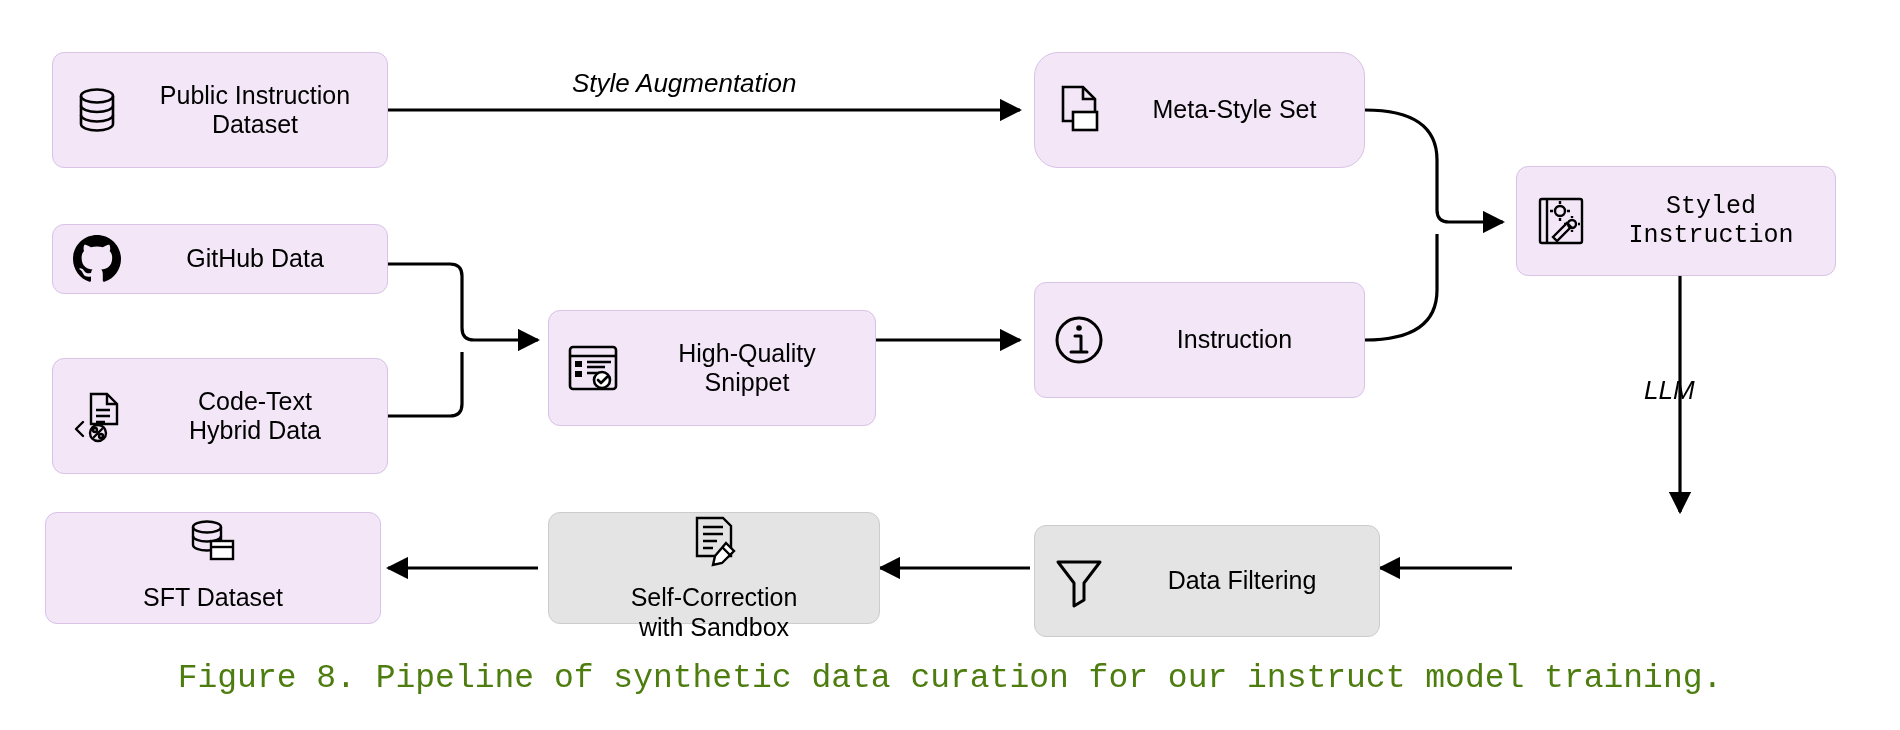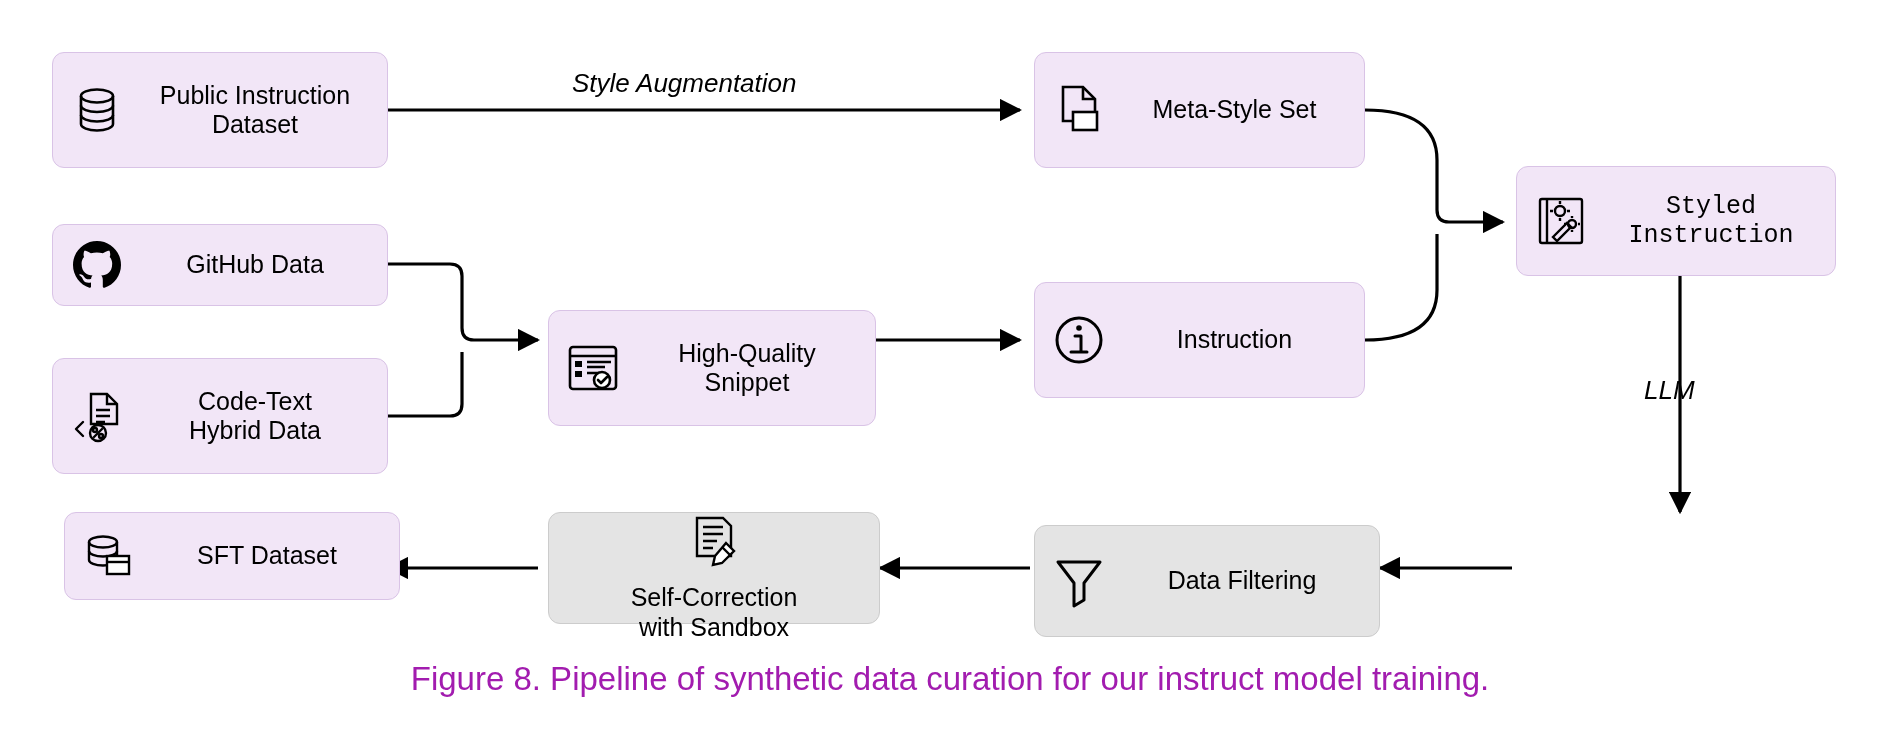--- a/index.html
+++ b/index.html
@@ -68,23 +68,23 @@
     font-style: italic;
     font-size: 26px;
     color: #000000;
     white-space: nowrap;
   }
   .caption {
     position: absolute;
     left: 0;
     width: 1900px;
     text-align: center;
-    font-family: Liberation Sans, sans-serif;
+    font-family: Liberation Mono, monospace;
     font-size: 33px;
-    color: #a21caf;
+    color: #4d7c0f;
   }
 </style>
 </head>
 <body>
 
 <div id="stage">
 
   <svg id="edges" viewBox="0 0 1900 730">
     <defs>
       <marker id="arrow" viewBox="0 0 10 10" refX="9" refY="5" markerWidth="7" markerHeight="7" orient="auto-start-reverse">
@@ -121,21 +121,21 @@
         <ellipse cx="28" cy="14" rx="16" ry="6.5"></ellipse>
         <path d="M12 14 v28 c0 3.6 7.2 6.5 16 6.5 s16-2.9 16-6.5 V14"></path>
         <path d="M12 23.5 c0 3.6 7.2 6.5 16 6.5 s16-2.9 16-6.5"></path>
         <path d="M12 33 c0 3.6 7.2 6.5 16 6.5 s16-2.9 16-6.5"></path>
       </svg>
     </span>
     <span class="label">Public Instruction
 Dataset</span>
   </div>
 
-  <div class="node purple" style="left:52px; top:224px; width:336px; height:82px;">
+  <div class="node purple" style="left:52px; top:224px; width:336px; height:70px;">
     <span class="ico">
       <svg viewBox="0 0 56 56" width="56" height="56">
         <path fill="#000" d="M28 4C14.7 4 4 14.7 4 28c0 10.6 6.9 19.6 16.4 22.8 1.2.2 1.6-.5 1.6-1.2v-4.2c-6.7 1.5-8.1-3.2-8.1-3.2-1.1-2.8-2.7-3.5-2.7-3.5-2.2-1.5.2-1.5.2-1.5 2.4.2 3.7 2.5 3.7 2.5 2.1 3.7 5.6 2.6 7 2 .2-1.6.8-2.6 1.5-3.2-5.4-.6-11-2.7-11-12 0-2.6.9-4.8 2.5-6.5-.3-.6-1.1-3 .2-6.3 0 0 2-.6 6.6 2.5 1.9-.5 4-.8 6-.8s4.1.3 6 .8c4.6-3.1 6.6-2.5 6.6-2.5 1.3 3.3.5 5.7.2 6.3 1.5 1.7 2.5 3.9 2.5 6.5 0 9.3-5.6 11.4-11 12 .9.7 1.6 2.2 1.6 4.5v6.6c0 .7.4 1.4 1.7 1.2C45.1 47.6 52 38.6 52 28 52 14.7 41.3 4 28 4z"></path>
       </svg>
     </span>
     <span class="label">GitHub Data</span>
   </div>
 
   <div class="node purple" style="left:52px; top:358px; width:336px; height:116px;">
     <span class="ico">
@@ -163,21 +163,21 @@
         <rect x="10" y="31" width="7" height="6" fill="#000" stroke="none"></rect>
         <path d="M22 22 h24 M22 27 h18 M22 33 h13"></path>
         <circle cx="37" cy="40" r="8" fill="#fff"></circle>
         <path d="M33 40 l3 3 6 -6" stroke-linecap="round" stroke-linejoin="round"></path>
       </svg>
     </span>
     <span class="label">High-Quality
 Snippet</span>
   </div>
 
-  <div class="node purple" style="left:1034px; top:52px; width:331px; height:116px;">
+  <div class="node purple" style="left:1034px; top:52px; width:331px; height:116px;border-radius:24px;">
     <span class="ico">
       <svg viewBox="0 0 56 56" width="56" height="56" fill="none" stroke="#000" stroke-width="2.6">
         <path d="M12 5 h20 l12 12 v22 H12 z"></path>
         <path d="M32 5 v12 h12"></path>
         <rect x="22" y="30" width="24" height="18" fill="#fff"></rect>
       </svg>
     </span>
     <span class="label">Meta-Style Set</span>
   </div>
 
@@ -223,21 +223,21 @@
         <path d="M11 5 h26 l8 8 v30 h-34 z"></path>
         <path d="M17 14 h20 M17 21 h20 M17 28 h14 M17 35 h10"></path>
         <path d="M40 30 l8 8 -12 12 -9 2 2 -9 z" fill="#fff"></path>
         <path d="M36 34 l8 8"></path>
       </svg>
     </span>
     <span class="label">Self-Correction
 with Sandbox</span>
   </div>
 
-  <div class="node purple" style="left:64px; top:512px; width:336px; height:88px;">
+  <div class="node purple" style="left:45px; top:512px; width:336px; height:112px;flex-direction:column;">
     <span class="ico">
       <svg viewBox="0 0 56 56" width="56" height="56" fill="none" stroke="#000" stroke-width="2.4">
         <ellipse cx="22" cy="14" rx="14" ry="5.5"></ellipse>
         <path d="M8 14 v18 c0 3 6.3 5.5 14 5.5 s14-2.5 14-5.5 V14"></path>
         <path d="M8 23 c0 3 6.3 5.5 14 5.5 s14-2.5 14-5.5"></path>
         <rect x="26" y="28" width="22" height="18" fill="#fff"></rect>
         <path d="M26 34 h22"></path>
       </svg>
     </span>
     <span class="label">SFT Dataset</span>

